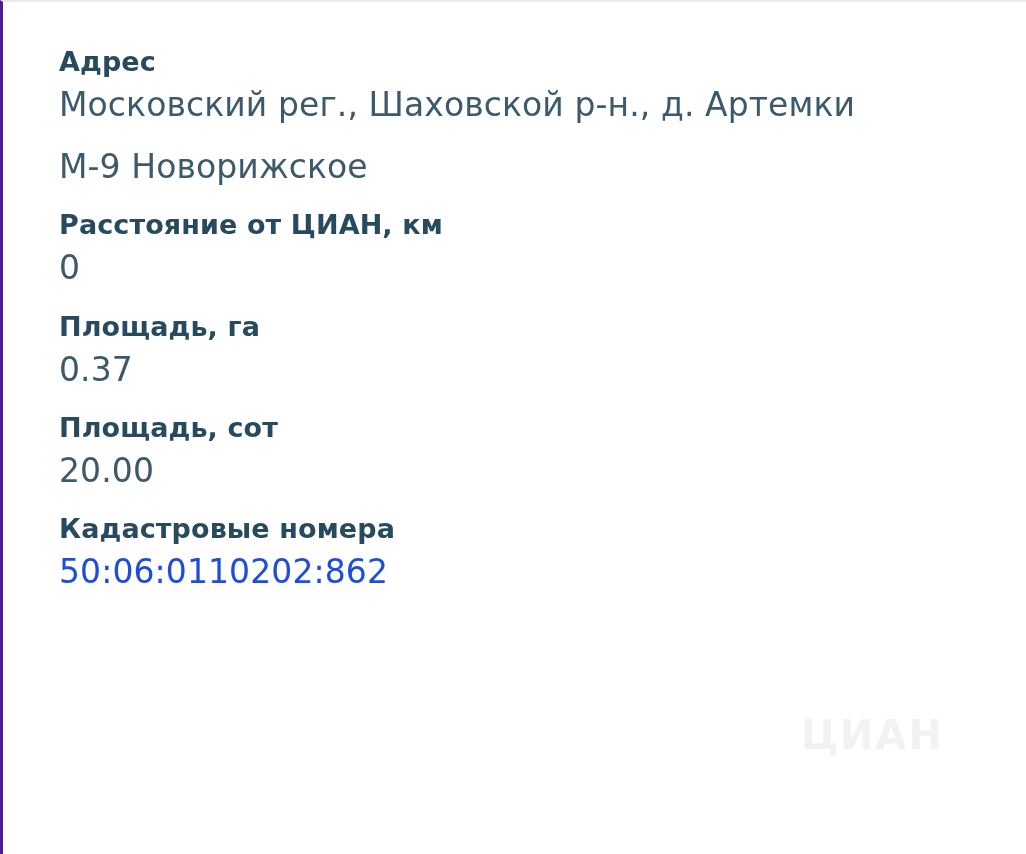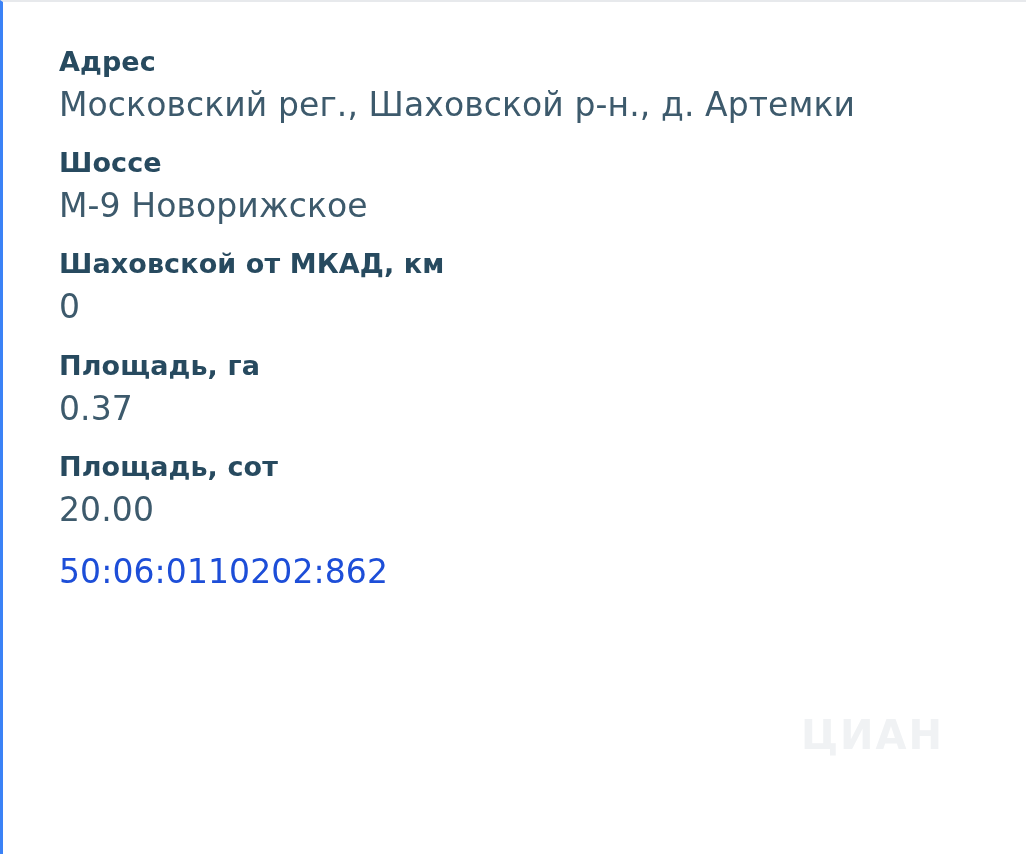--- a/index.html
+++ b/index.html
@@ -13,21 +13,21 @@
     font-family: "DejaVu Sans", "Liberation Sans", sans-serif;
     overflow: hidden;
     position: relative;
   }
   .page {
     position: relative;
     width: 1026px;
     height: 854px;
     box-sizing: border-box;
     border-top: 2px solid #e7e9ec;
-    border-left: 3px solid #3b82f6;
+    border-left: 3px solid #4c1d95;
     background: #ffffff;
   }
   .content {
     padding: 44px 0 0 56px;
   }
   .prop {
     margin: 0 0 22px 0;
   }
   .prop:last-child {
     margin-bottom: 0;
@@ -72,40 +72,40 @@
 
 <div class="page">
   <div class="content">
 
     <div class="prop">
       <div class="prop-label">Адрес</div>
       <div class="prop-value">Московский рег., Шаховской р-н., д. Артемки</div>
     </div>
 
     <div class="prop">
-      <div class="prop-label">Шоссе</div>
       <div class="prop-value">М-9 Новорижское</div>
     </div>
 
     <div class="prop">
-      <div class="prop-label">Шаховской от МКАД, км</div>
+      <div class="prop-label">Расстояние от ЦИАН, км</div>
       <div class="prop-value">0</div>
     </div>
 
     <div class="prop">
       <div class="prop-label">Площадь, га</div>
       <div class="prop-value">0.37</div>
     </div>
 
     <div class="prop">
       <div class="prop-label">Площадь, сот</div>
       <div class="prop-value">20.00</div>
     </div>
 
 
     <div class="prop">
+      <div class="prop-label">Кадастровые номера</div>
       <div class="prop-value link">50:06:0110202:862</div>
     </div>
 
   </div>
 
   <div class="watermark">ЦИАН</div>
 </div>
 
 </body></html>

